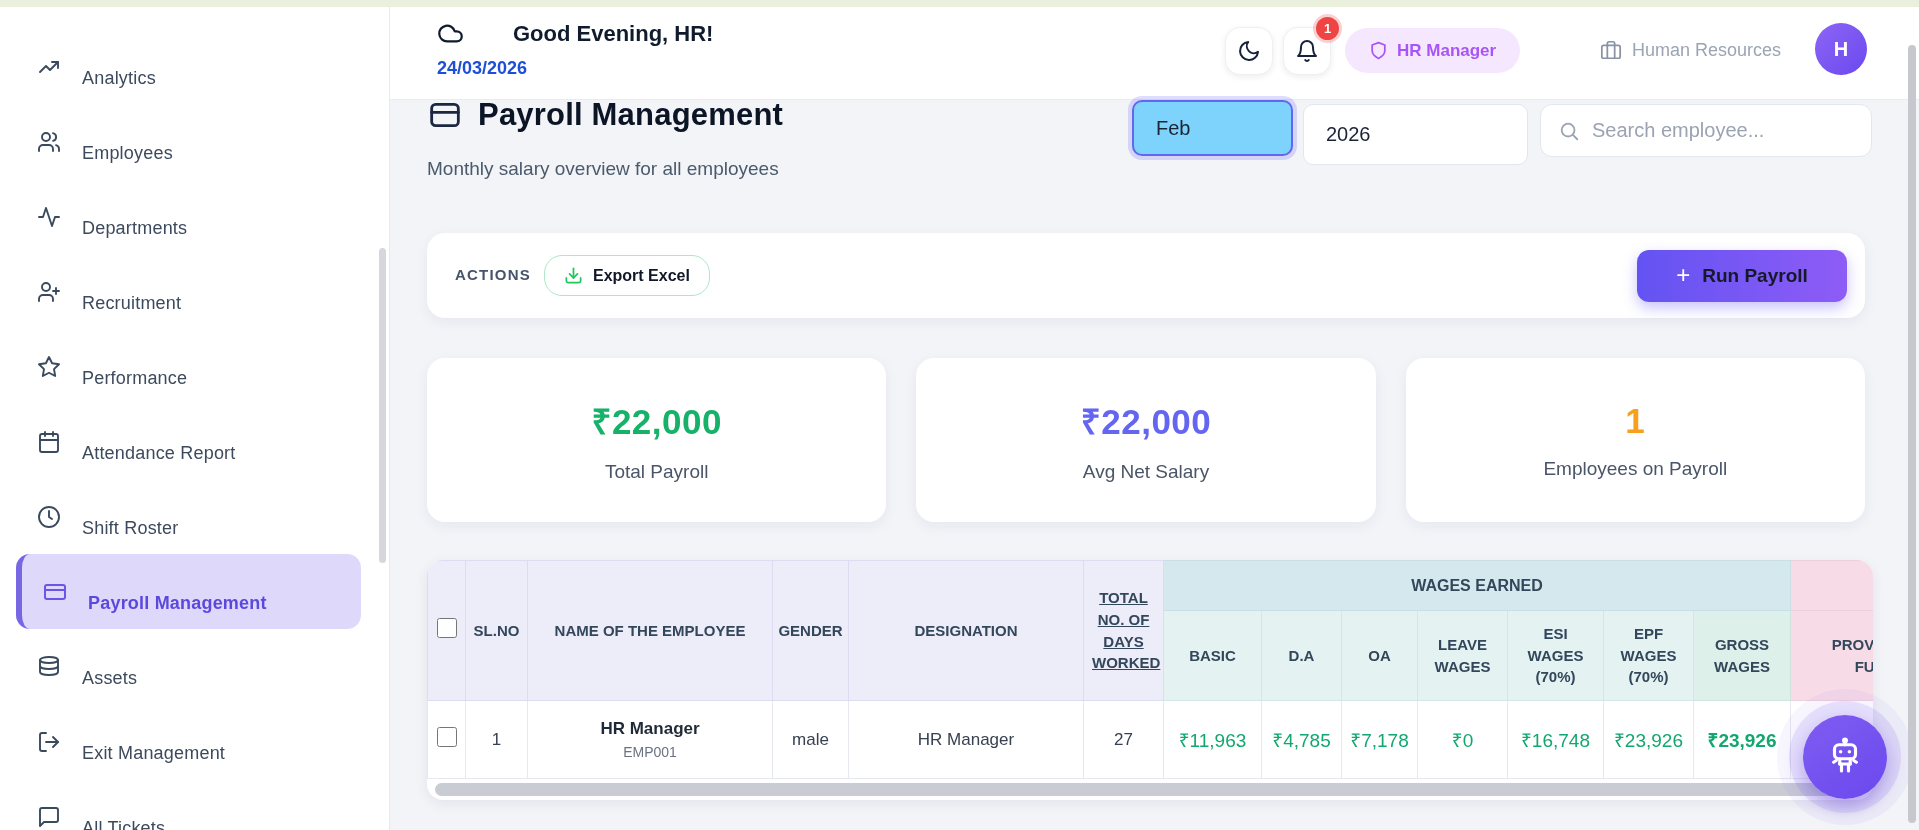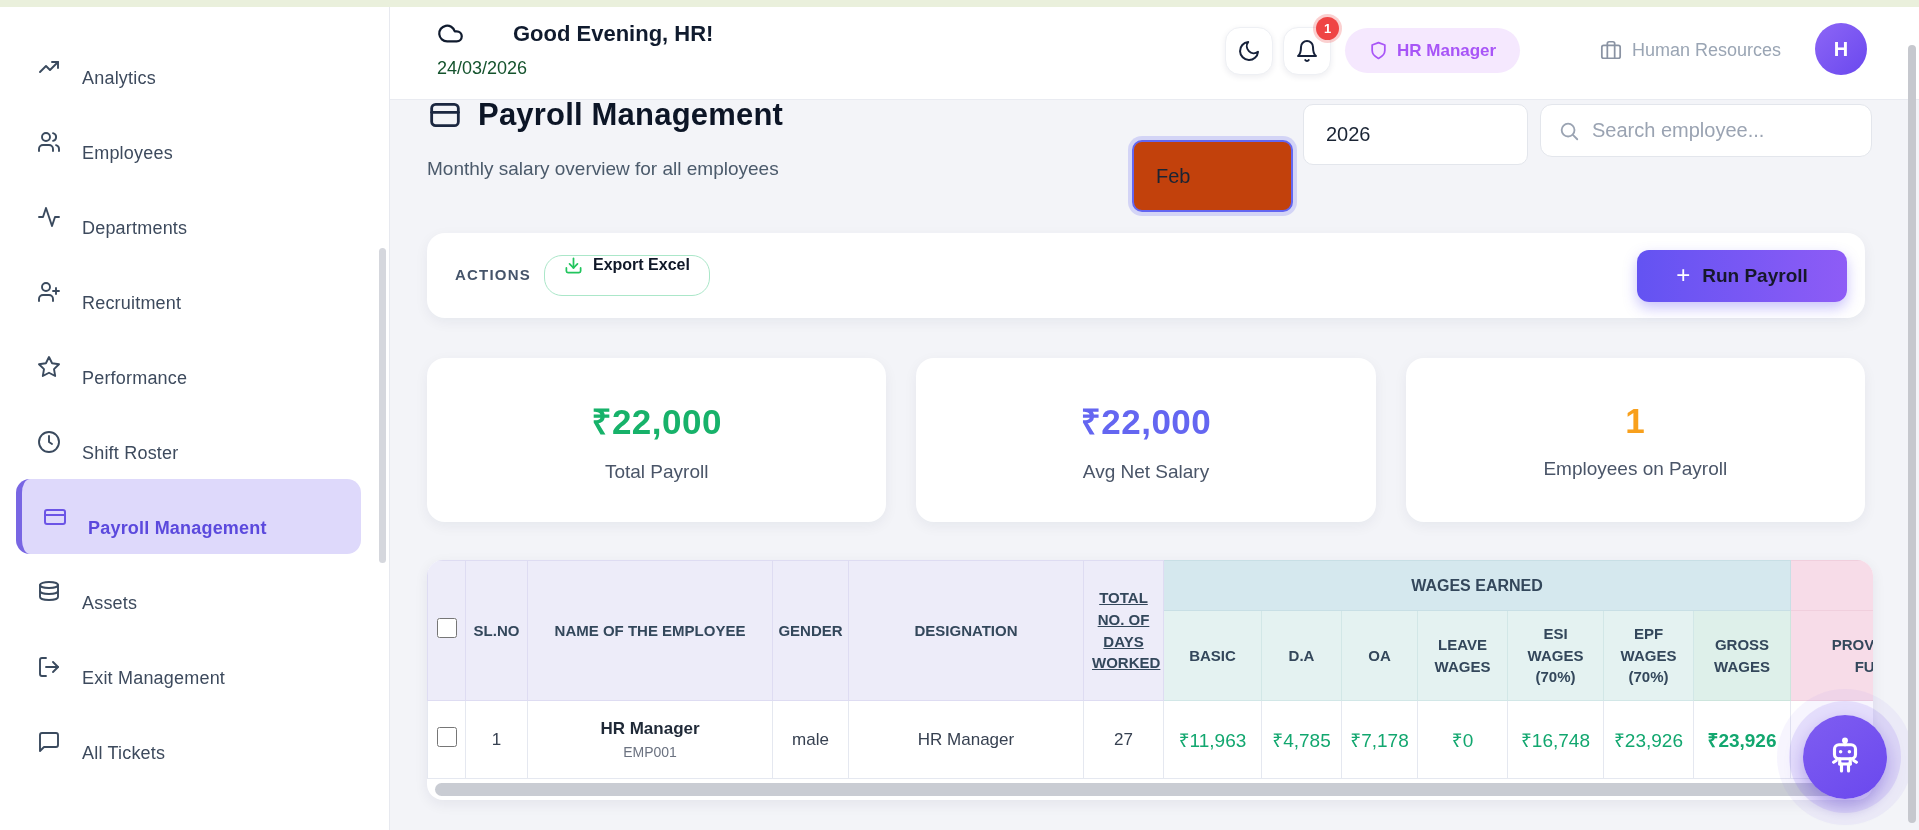--- a/index.html
+++ b/index.html
@@ -16,46 +16,46 @@
   .side-item .icn { width:24px; height:24px; margin-right:21px; flex:0 0 24px; }
   .side-item .lbl { font-size:18px; color:#3d4a5d; letter-spacing:.2px;margin-top:24px; }
   .side-item.active { background:#ded9fb; border-radius:14px; margin:0 28px 0 16px; padding-left:21px; border-left:6px solid #7866e3; }
   .side-item.active .lbl { color:#5b49dd; font-weight:bold; }
   .side-scroll-thumb { position:absolute; left:379px; top:248px; width:7px; height:315px; border-radius:4px; background:#d5d7dd; }
 
   
   .header { position:absolute; left:390px; top:7px; width:1529px; height:93px; background:#ffffff; border-bottom:1px solid #e9ebf1; }
   .greet-row { position:absolute; left:47px; top:13px; display:flex; align-items:center; gap:9px; }
   .greet-text { font-size:22px; font-weight:bold; color:#101b2e;margin-left:40px; }
-  .greet-date { position:absolute; left:47px; top:51px; font-size:18px; color:#14532d; }
+  .greet-date { position:absolute; left:47px; top:51px; font-size:18px; color:#1d4ed8;font-weight:bold; }
   .hbtn { position:absolute; top:20px; width:48px; height:48px; background:#fff; border:1px solid #eef0f4; border-radius:15px; box-shadow:0 2px 6px rgba(20,30,60,.08); display:flex; align-items:center; justify-content:center; cursor:pointer; }
   .badge { position:absolute; left:926px; top:10px; min-width:23px; height:23px; border-radius:12px; background:#ef4444; color:#fff; font-size:13px; font-weight:bold; display:flex; align-items:center; justify-content:center; box-shadow:0 0 0 3px rgba(239,68,68,.25); }
   .role-pill { position:absolute; left:955px; top:21px; height:45px; padding:0 24px; background:#f5e8fe; border-radius:23px; display:flex; align-items:center; gap:9px; cursor:pointer; }
   .role-pill span { color:#a855f7; font-size:17px; font-weight:bold; }
   .dept { position:absolute; left:1210px; top:32px; display:flex; align-items:center; gap:10px; }
   .dept span { color:#9aa5b4; font-size:18px; }
   .avatar { position:absolute; left:1425px; top:16px; width:52px; height:52px; border-radius:50%; background:linear-gradient(135deg,#8d66f6,#6a48ee); color:#fff; font-size:20px; font-weight:bold; display:flex; align-items:center; justify-content:center; cursor:pointer; }
 
   
   .sel { position:absolute; font-size:20px; color:#1a2434; display:flex; align-items:center; cursor:pointer; background:#fff; border:1px solid #e3e6ec; border-radius:10px; padding-left:22px; }
-  .sel.month { left:1132px; top:100px; width:161px; height:72px; background:#c2410c; border:2px solid #6366f1; box-shadow:0 0 0 4px rgba(99,102,241,.22);margin-top:40px; }
+  .sel.month { left:1132px; top:100px; width:161px; height:56px; background:#7dd3fc; border:2px solid #6366f1; box-shadow:0 0 0 4px rgba(99,102,241,.22); }
   .sel.year { left:1303px; top:104px; width:225px; height:61px;align-items:center; }
   .search-box { position:absolute; left:1540px; top:104px; width:332px; height:53px; background:#fff; border:1px solid #e3e6ec; border-radius:12px; display:flex; align-items:center; padding-left:17px; gap:12px; }
   .search-box input { border:none; outline:none; font-size:20px; color:#334155; width:250px; background:transparent; font-family:"Liberation Sans",sans-serif; }
   .search-box input::placeholder { color:#9aa3b2; }
 
   
   .page-title-row { position:absolute; left:427px; top:97px; display:flex; align-items:center; gap:15px; }
   .page-title { font-size:31px; font-weight:bold; color:#0c1526; letter-spacing:.2px; }
   .page-sub { position:absolute; left:427px; top:158px; font-size:19px; color:#4b5a6b; }
 
   
   .actions-card { position:absolute; left:427px; top:233px; width:1438px; height:85px; background:#fff; border-radius:18px; box-shadow:0 4px 14px rgba(25,35,70,.06); }
   .actions-label { position:absolute; left:28px; top:33px; font-size:15px; font-weight:bold; letter-spacing:1.2px; color:#45546a; }
-  .export-btn { position:absolute; left:117px; top:22px; height:41px; padding:0 19px; background:#fff; border:1px solid #abe7c9; border-radius:18px; display:flex; align-items:flex-start; gap:10px; font-size:16px; font-weight:bold; color:#101828; cursor:pointer; }
+  .export-btn { position:absolute; left:117px; top:22px; height:41px; padding:0 19px; background:#fff; border:1px solid #abe7c9; border-radius:18px; display:flex; align-items:center; gap:10px; font-size:16px; font-weight:bold; color:#101828; cursor:pointer; }
   .run-btn { position:absolute; right:18px; top:17px; width:210px; height:52px; border-radius:12px; background:linear-gradient(90deg,#6353f2,#8e5cf6); display:flex; align-items:center; justify-content:center; gap:12px; cursor:pointer; box-shadow:0 6px 14px rgba(99,83,242,.35); }
   .run-btn .plus { color:#fff; font-size:24px; font-weight:normal; line-height:1; margin-top:-2px; }
   .run-btn .rlbl { color:#16182b; font-size:19px; font-weight:bold; }
 
   
   .stats-row { position:absolute; left:427px; top:358px; width:1438px; height:164px; display:flex; gap:30px; }
   .stat-card { flex:1; background:#fff; border-radius:18px; box-shadow:0 4px 14px rgba(25,35,70,.06); display:flex; flex-direction:column; align-items:center; justify-content:center; gap:17px; }
   .stat-value { font-size:35px; font-weight:bold; letter-spacing:.5px; }
   .stat-label { font-size:19px; color:#4a5568; }
 
@@ -128,20 +128,31 @@
       </span>
     <span class="lbl">Recruitment</span>
   </div>
   <div class="side-item">
     <span class="icn">
         <svg viewBox="0 0 24 24" fill="none" stroke="#3a4a5e" stroke-width="1.9" stroke-linejoin="round">
           <polygon points="12 2 15.09 8.26 22 9.27 17 14.14 18.18 21.02 12 17.77 5.82 21.02 7 14.14 2 9.27 8.91 8.26 12 2"></polygon>
         </svg>
       </span>
     <span class="lbl">Performance</span>
+  </div>
+  <div class="side-item">
+    <span class="icn">
+        <svg viewBox="0 0 24 24" fill="none" stroke="#3a4a5e" stroke-width="1.9" stroke-linecap="round" stroke-linejoin="round">
+          <rect x="3" y="4" width="18" height="18" rx="2"></rect>
+          <line x1="16" y1="2" x2="16" y2="6"></line>
+          <line x1="8" y1="2" x2="8" y2="6"></line>
+          <line x1="3" y1="10" x2="21" y2="10"></line>
+        </svg>
+      </span>
+    <span class="lbl">Attendance Report</span>
   </div>
   <div class="side-item">
     <span class="icn">
         <svg viewBox="0 0 24 24" fill="none" stroke="#3a4a5e" stroke-width="1.9" stroke-linecap="round" stroke-linejoin="round">
           <circle cx="12" cy="12" r="10"></circle>
           <polyline points="12 6 12 12 15 14"></polyline>
         </svg>
       </span>
     <span class="lbl">Shift Roster</span>
   </div>

